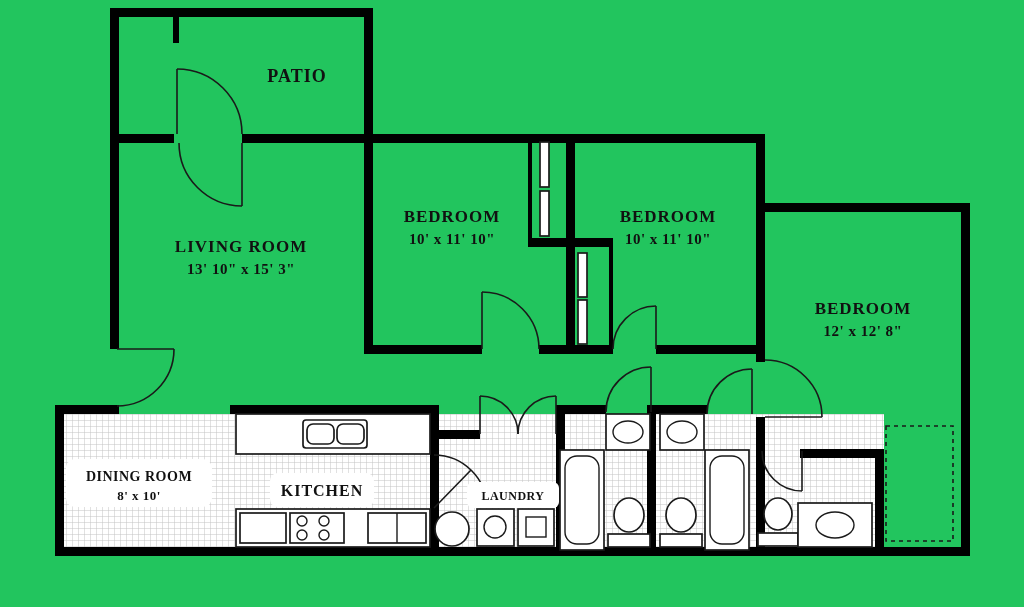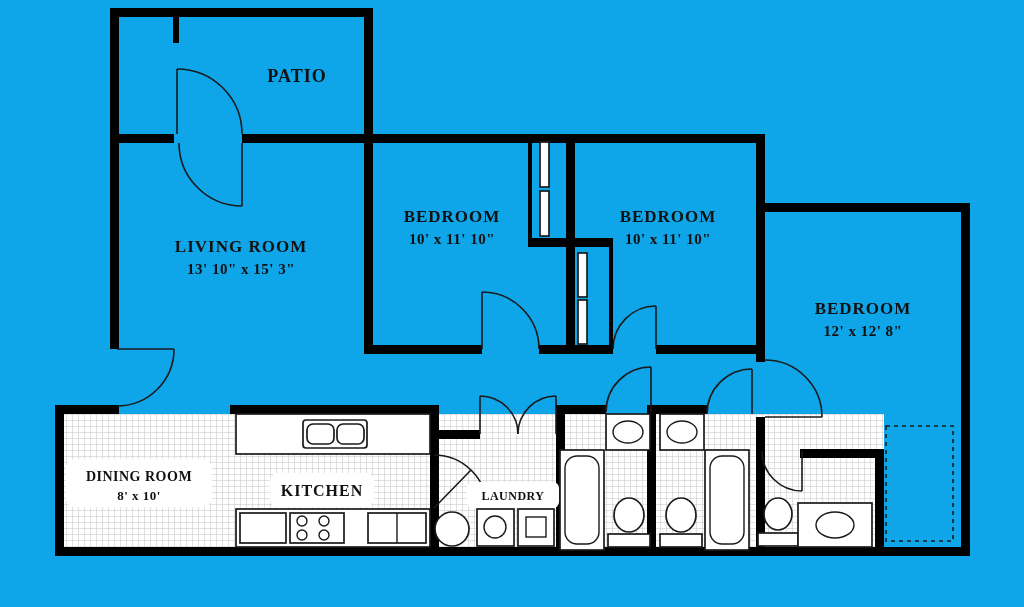--- a/index.html
+++ b/index.html
@@ -1,17 +1,17 @@
 <!DOCTYPE html>
 <html><head>
 <meta charset="utf-8">
 <style>
   html,body{margin:0;padding:0;background:#ffffff;}
   .stage{
-    width:1024px;height:607px;position:relative;background:#0ea5e9;
+    width:1024px;height:607px;position:relative;background:#22c55e;
     font-family:"Liberation Serif","DejaVu Serif",serif;
   }
   svg{display:block;}
   .wall{fill:#000000;stroke:none;}
   .door{stroke:#1a1a1a;stroke-width:1.6;fill:none;}
   .fixture{fill:#ffffff;stroke:#1a1a1a;stroke-width:1.7;}
   .fixture-line{stroke:#1a1a1a;stroke-width:1.4;fill:none;}
   .plate{fill:#ffffff;}
   .dashed{fill:none;stroke:#1a1a1a;stroke-width:1.6;stroke-dasharray:4 4;}
   text{fill:#111111;}

